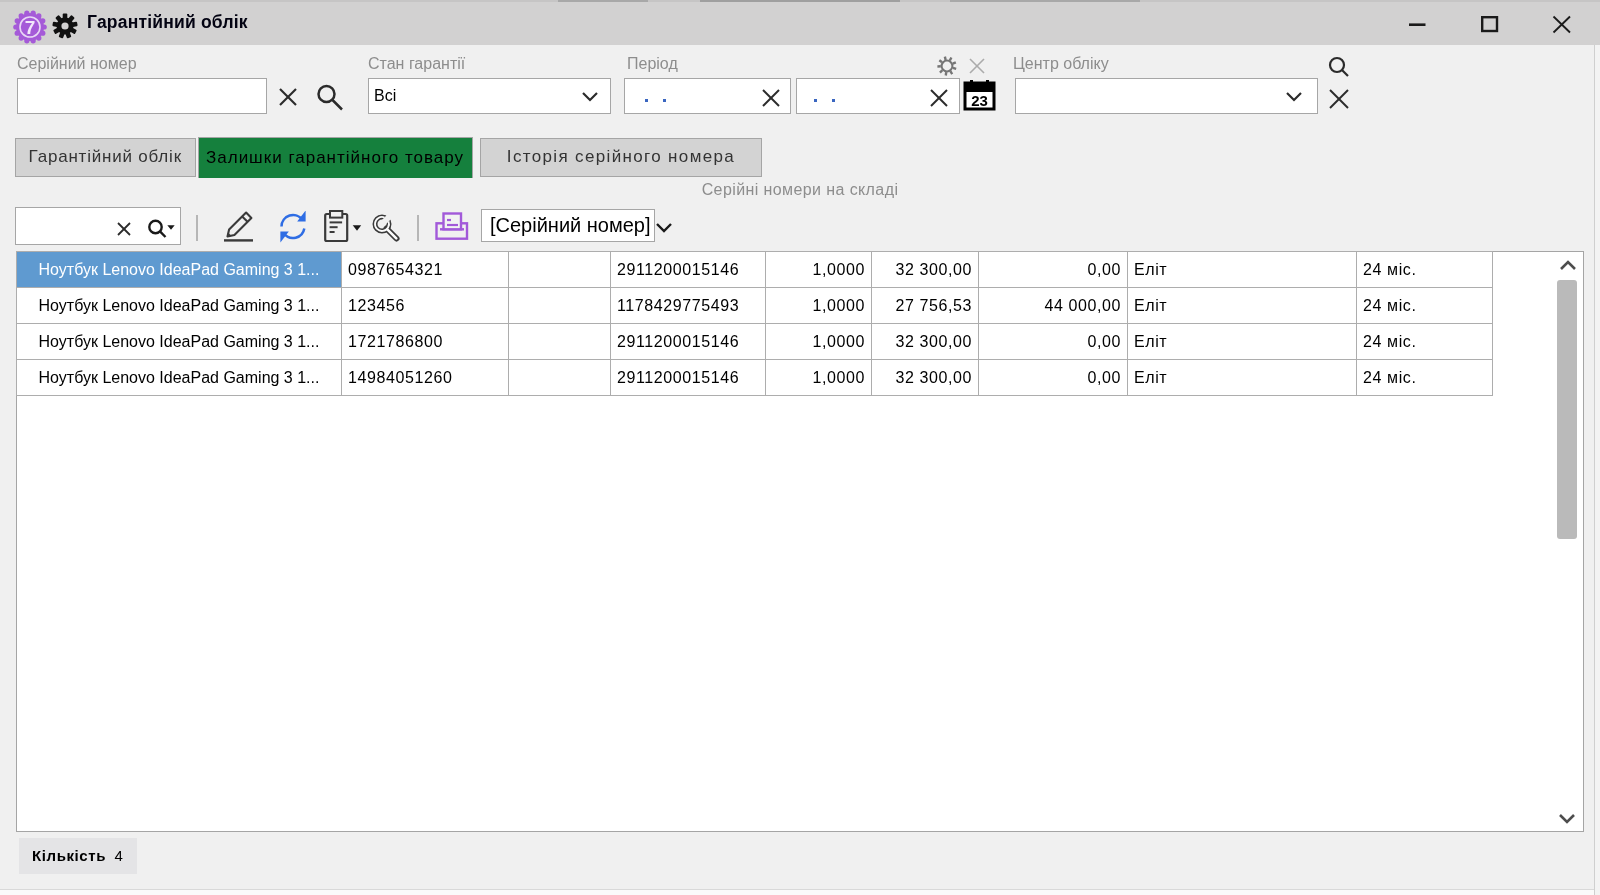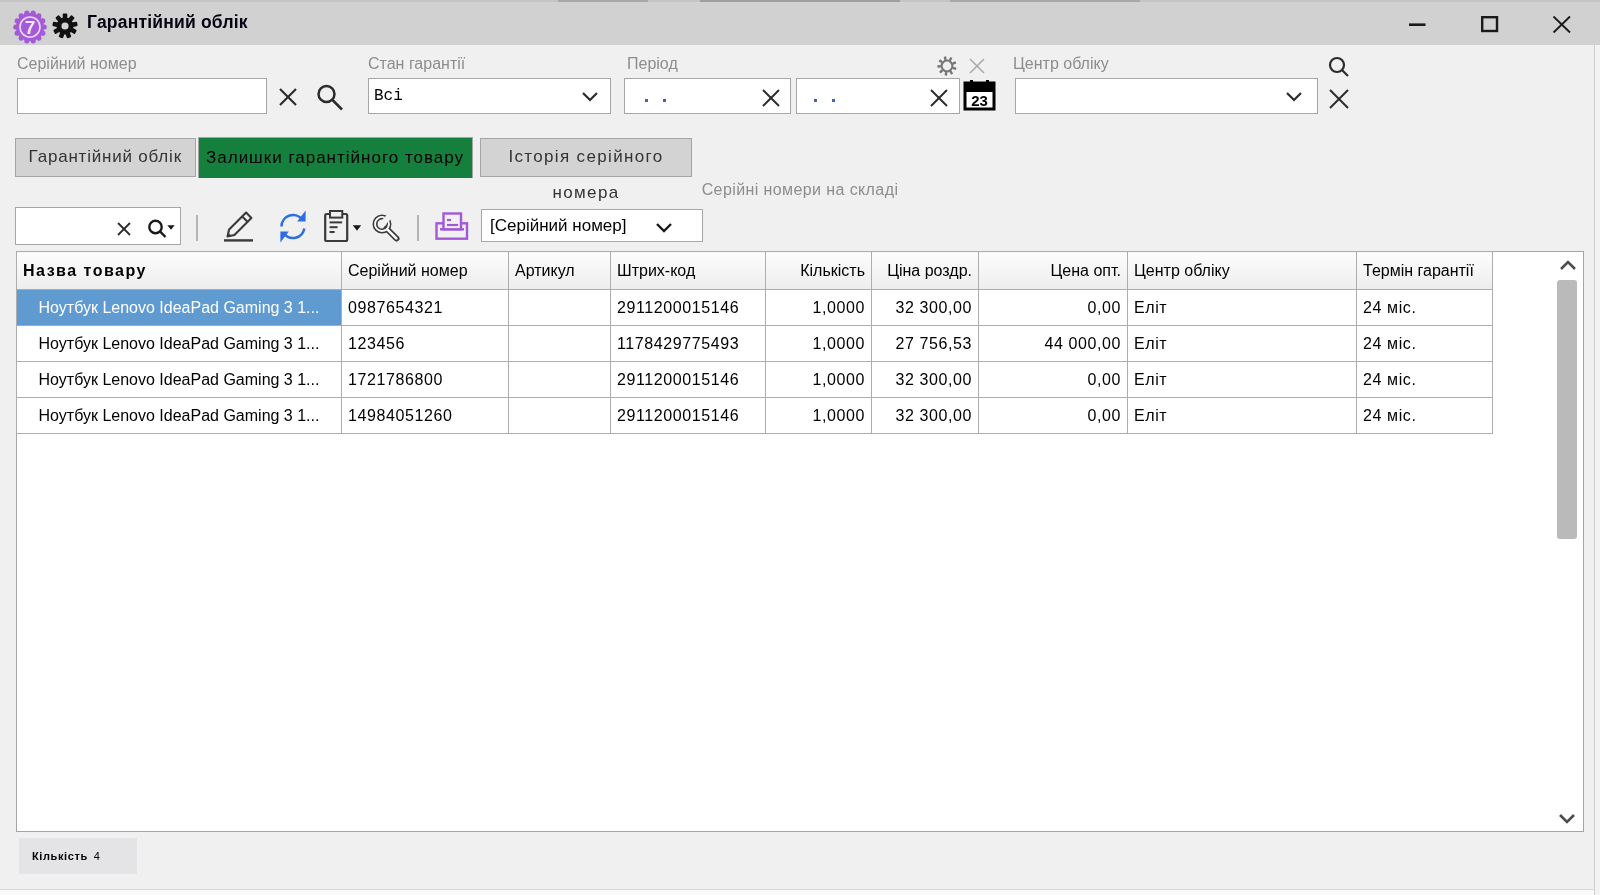--- a/index.html
+++ b/index.html
@@ -7,41 +7,41 @@
   body { font-family:"Liberation Sans", sans-serif; background:#f0f0f0; position:relative; font-size:16px; color:#000; }
   .abs { position:absolute; }
 
   
   #titlebar { left:0; top:0; width:1600px; height:45px; background:#d2d1d1; }
   #topstrip { left:0; top:0; width:1600px; height:2px; background:#c6c5c5; }
   #title-text { left:87px; top:12px; font-size:17.5px; font-weight:bold; color:#030312; letter-spacing:0.2px; }
 
   
   .flabel { position:absolute; top:55px; color:#8d8d8d; font-size:16px; }
-  .fbox { position:absolute; top:78px; height:36px; background:#fff; border:1px solid #a6a6a6;font-family:Liberation Mono, monospace; }
+  .fbox { position:absolute; top:78px; height:36px; background:#fff; border:1px solid #a6a6a6; }
 
   
   .tab { position:absolute; font-size:17px; letter-spacing:0.5px; text-align:center; }
   .tab-inactive { top:137.5px; height:39px; background:#d3d3d3; border:1px solid #a5a5a5; color:#333; line-height:36px; }
   .tab-active { top:136.5px; height:41px; background:#15803d; border:1px solid #a5a5a5; border-bottom:none; color:#000; line-height:39px; }
 
   
   .sep { position:absolute; width:2px; background:#b6b6b6; }
 
   
   #panel { left:16px; top:251px; width:1568px; height:581px; background:#fff; border:1px solid #a5a5a5; }
   table { border-collapse:collapse; table-layout:fixed; position:absolute; left:16px; top:251px; }
   td, th { border:1px solid #adadad; font-weight:normal; font-size:16px; padding:0 6px; overflow:hidden; white-space:nowrap; }
   th { height:38px; background:linear-gradient(#fdfdfd,#ededed); text-align:left; }
   td { height:36px; background:#fff; letter-spacing:0.6px; }
   td:first-child { letter-spacing:0;text-align:center; }
   .r { text-align:right; }
   .sel { background:#5f9ad0; color:#fff; }
 
-  #statusbadge { left:19px; top:838px; width:118px; height:36px; background:#e4e4e6; line-height:36px; padding-left:13px; font-size:11px; }
+  #statusbadge { left:19px; top:838px; width:118px; height:36px; background:#e4e4e6; line-height:36px; padding-left:13px; font-size:15px; }
   #bottomstrip { left:0; top:889px; width:1600px; height:6px; background:#fafafa; border-top:1px solid #d9d9d9; }
 </style>
 </head>
 <body>
 <div id="titlebar" class="abs"></div>
 <div id="topstrip" class="abs"></div>
 <div class="abs" style="left:558px; top:0; width:90px; height:2px; background:#a8a8a8;"></div>
 <div class="abs" style="left:700px; top:0; width:200px; height:2px; background:#9f9f9f;"></div>
 <div class="abs" style="left:950px; top:0; width:190px; height:2px; background:#a8a8a8;"></div>
 <div id="title-text" class="abs">Гарантійний облік</div>
@@ -163,21 +163,21 @@
   <circle cx="11" cy="10" r="7" fill="none" stroke="#2b2b2b" stroke-width="2.2"></circle>
   <line x1="16" y1="15" x2="22" y2="21" stroke="#2b2b2b" stroke-width="2.2"></line>
 </svg>
 <svg class="abs" style="left:1327px; top:87px;" width="24" height="24" viewBox="0 0 24 24">
   <line x1="3" y1="3" x2="21" y2="21" stroke="#2b2b2b" stroke-width="2"></line>
   <line x1="21" y1="3" x2="3" y2="21" stroke="#2b2b2b" stroke-width="2"></line>
 </svg>
 
 <div class="tab tab-inactive" style="left:15px; width:180.5px; letter-spacing:0.8px;">Гарантійний облік</div>
 <div class="tab tab-active" style="left:197.5px; width:275px; letter-spacing:1.0px;">Залишки гарантійного товару</div>
-<div class="tab tab-inactive" style="left:480px; width:212px; letter-spacing:1.35px;">Історія серійного номера</div>
+<div class="tab tab-inactive" style="left:480px; width:282px; letter-spacing:1.35px;">Історія серійного номера</div>
 
 <div class="abs" style="left:0; top:181px; width:1600px; text-align:center; color:#8d8d8d; letter-spacing:0.4px;">Серійні номери на складі</div>
 
 <div class="abs" style="left:15px; top:207px; width:166px; height:38px; background:#fff; border:1px solid #a6a6a6;"></div>
 <svg class="abs" style="left:115px; top:220px;" width="18" height="18" viewBox="0 0 18 18">
   <line x1="3" y1="3" x2="15" y2="15" stroke="#2b2b2b" stroke-width="1.8"></line>
   <line x1="15" y1="3" x2="3" y2="15" stroke="#2b2b2b" stroke-width="1.8"></line>
 </svg>
 <svg class="abs" style="left:146px; top:217px;" width="32" height="24" viewBox="0 0 32 24">
   <circle cx="9.5" cy="10" r="6.2" fill="none" stroke="#1a1a1a" stroke-width="2.4"></circle>
@@ -233,51 +233,40 @@
       <rect x="2.5" y="12.3" width="30.5" height="15.4"></rect>
       <line x1="6" y1="18.3" x2="30" y2="18.3"></line>
       <rect x="9.5" y="2.5" width="17.5" height="15.8" fill="#f2f2f2"></rect>
     </g>
     <g stroke="#a259d9" stroke-width="2.2">
       <line x1="13" y1="9" x2="17" y2="9"></line>
       <line x1="13" y1="14" x2="24" y2="14"></line>
     </g>
   </svg>
 
-<div class="abs" style="left:481px; top:209px; width:222px; height:33px; background:#fff; border:1px solid #a6a6a6; line-height:31px; padding-left:8px; font-size:17px;">[Серійний номер]</div>
+<div class="abs" style="left:481px; top:209px; width:174px; height:33px; background:#fff; border:1px solid #a6a6a6; line-height:31px; padding-left:8px; font-size:20px;">[Серійний номер]</div>
 <svg class="abs" style="left:655px; top:221px;" width="18" height="14" viewBox="0 0 18 14">
   <polyline points="2,3 9,10 16,3" fill="none" stroke="#1a1a1a" stroke-width="2.4"></polyline>
 </svg>
 
 <div id="panel" class="abs"></div>
 
 <table>
   <colgroup>
     <col style="width:325px">
       <col style="width:167px">
       <col style="width:102px">
       <col style="width:155px">
       <col style="width:106px">
       <col style="width:107px">
       <col style="width:149px">
       <col style="width:229px">
       <col style="width:136px">
   </colgroup>
   <tbody>
-      <tr>
-    <th style="font-weight:bold; letter-spacing:1.5px;">Назва товару</th>
-    <th>Серійний номер</th>
-    <th>Артикул</th>
-    <th>Штрих-код</th>
-    <th class="r">Кількість</th>
-    <th class="r">Ціна роздр.</th>
-    <th class="r">Цена опт.</th>
-    <th>Центр обліку</th>
-    <th>Термін гарантії</th>
-  </tr>
   <tr>
     <td class="sel">Ноутбук Lenovo IdeaPad Gaming 3 1...</td>
     <td>0987654321</td>
         <td></td>
         <td>2911200015146</td>
     <td class="r">1,0000</td>
         <td class="r">32 300,00</td>
         <td class="r">0,00</td>
     <td>Еліт</td>
         <td>24 міс.</td>

